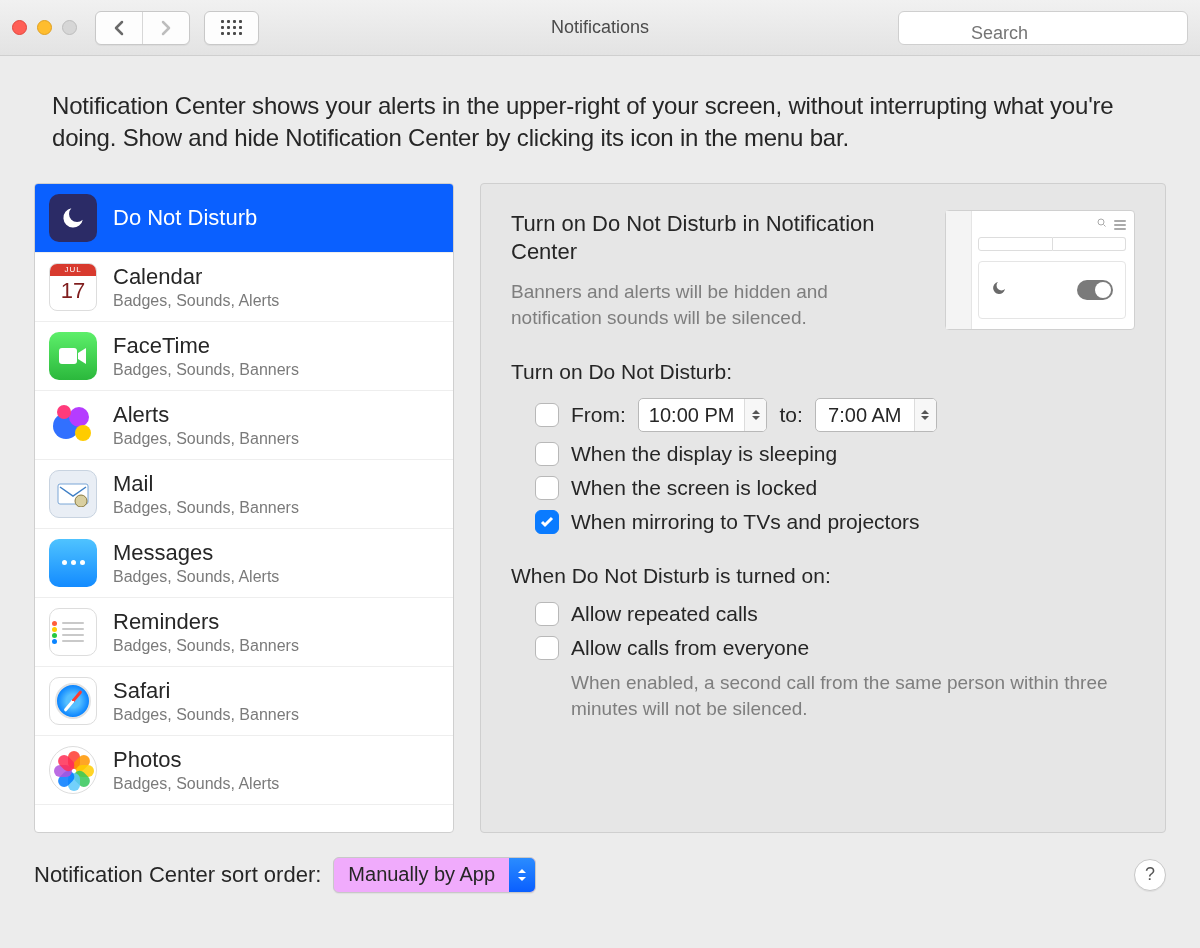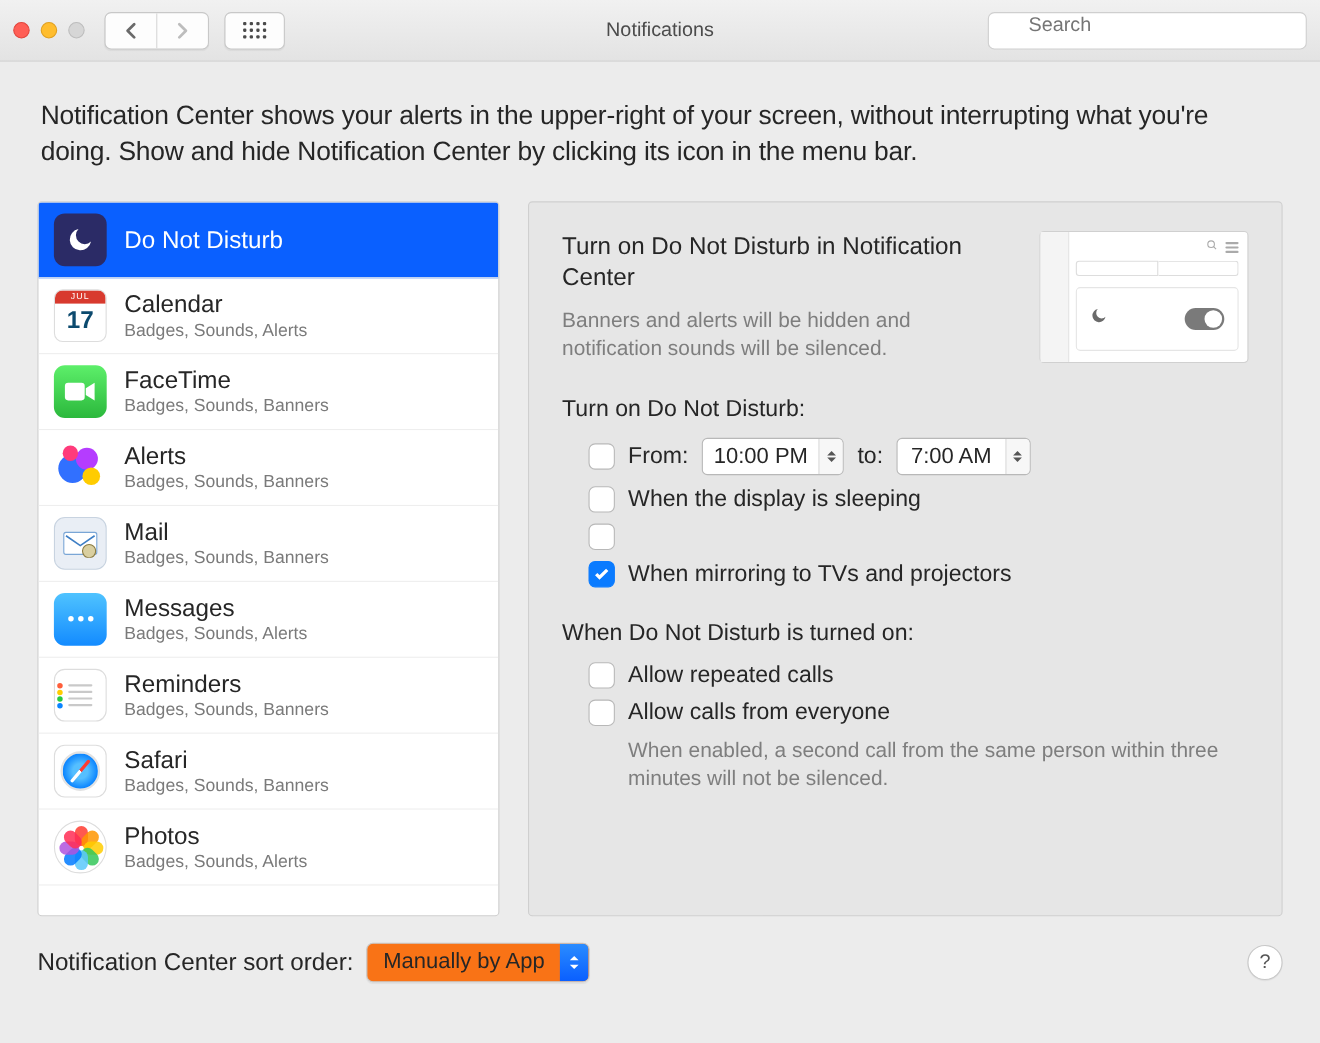--- a/index.html
+++ b/index.html
@@ -76,44 +76,45 @@
     left:50%;
     transform:translateX(-50%);
     font-size:18px;
     color:#4b4b4b;
     font-weight:500;
   }
 
   .search-wrap {
     margin-left:auto;
     display:flex;
-    align-items:flex-start;
+    align-items:flex-end;
     width:290px;
     height:34px;
     border:1px solid #cfcfcf;
     border-radius:6px;
     background:#ffffff;
     padding:0 28px;
     color:#9a9a9a;
+    gap:36px;
   }
   .search-wrap input {
     all:unset;
     flex:1;
     font-size:18px;
     color:#333;
   }
   .mag { width:16px; height:16px; margin-right:8px; fill:none; stroke:#888; stroke-width:2; }
 
   
   .content { padding: 20px 34px 0 34px; }
   .intro {
     font-size:24px;
     letter-spacing:-0.2px;
     line-height:1.35;
-    margin: 14px 0 28px 3px;
+    margin: 14px 0 28px 18px;
   }
 
   .panels {
     display:flex;
     gap:26px;
     align-items:stretch;
   }
 
   
   .app-list {
@@ -150,21 +151,21 @@
     color:#7a7a7a;
     margin-top:2px;
   }
 
   
   .ic-dnd { background:#2b2b66; }
   .ic-dnd svg { width:26px; height:26px; fill:#fff; }
 
   .ic-cal { background:#fff; border:1px solid #ddd; border-radius:8px; position:relative; overflow:hidden; }
   .ic-cal .top { position:absolute; top:0; left:0; right:0; height:12px; background:#d83a2e; font-size:8px; color:#fff; text-align:center; line-height:12px; letter-spacing:1px;}
-  .ic-cal .day { position:absolute; top:14px; left:0; right:0; text-align:center; font-size:22px; color:#0c4a6e; font-weight:700; }
+  .ic-cal .day { position:absolute; top:14px; left:0; right:0; text-align:center; font-size:22px; color:#7f1d1d; font-weight:400; }
 
   .ic-ft { background:linear-gradient(#5def6a,#2bb83c); }
   .ic-ft svg { width:30px; height:20px; fill:#fff; }
 
   .ic-games { background:transparent; position:relative; }
   .ic-games .bub { position:absolute; border-radius:50%; }
   .ic-games .b1 { width:26px; height:26px; background:#3170ff; left:4px; top:12px; }
   .ic-games .b2 { width:20px; height:20px; background:#b53cff; left:20px; top:6px; }
   .ic-games .b3 { width:16px; height:16px; background:#ffcc00; left:26px; top:24px; }
   .ic-games .b4 { width:14px; height:14px; background:#ff3b7b; left:8px; top:4px; }
@@ -313,21 +314,21 @@
   }
   .footer-label {
     font-size:22px;
     margin-right:12px;
   }
   .select {
     display:flex;
     align-items:stretch;
     border:1px solid #c8c8c8;
     border-radius:6px;
-    background:#f97316;
+    background:#f0abfc;
     height:36px;
     overflow:hidden;
     box-shadow: 0 1px 1px rgba(0,0,0,0.05);
     cursor:pointer;
   }
   .select span.sel-val {
     padding:0 14px;
     font-size:20px;
     display:flex;
     align-items:center;
@@ -600,20 +601,21 @@
         </div>
       </div>
 
       <div class="opt-row">
         <div class="checkbox"></div>
         <span>When the display is sleeping</span>
       </div>
 
       <div class="opt-row">
         <div class="checkbox"></div>
+        <span>When the screen is locked</span>
       </div>
 
       <div class="opt-row">
         <div class="checkbox checked">
           <svg viewBox="0 0 16 16">
               <path d="M3 8l3 3 7-7"></path>
             </svg>
         </div>
         <span>When mirroring to TVs and projectors</span>
       </div>

